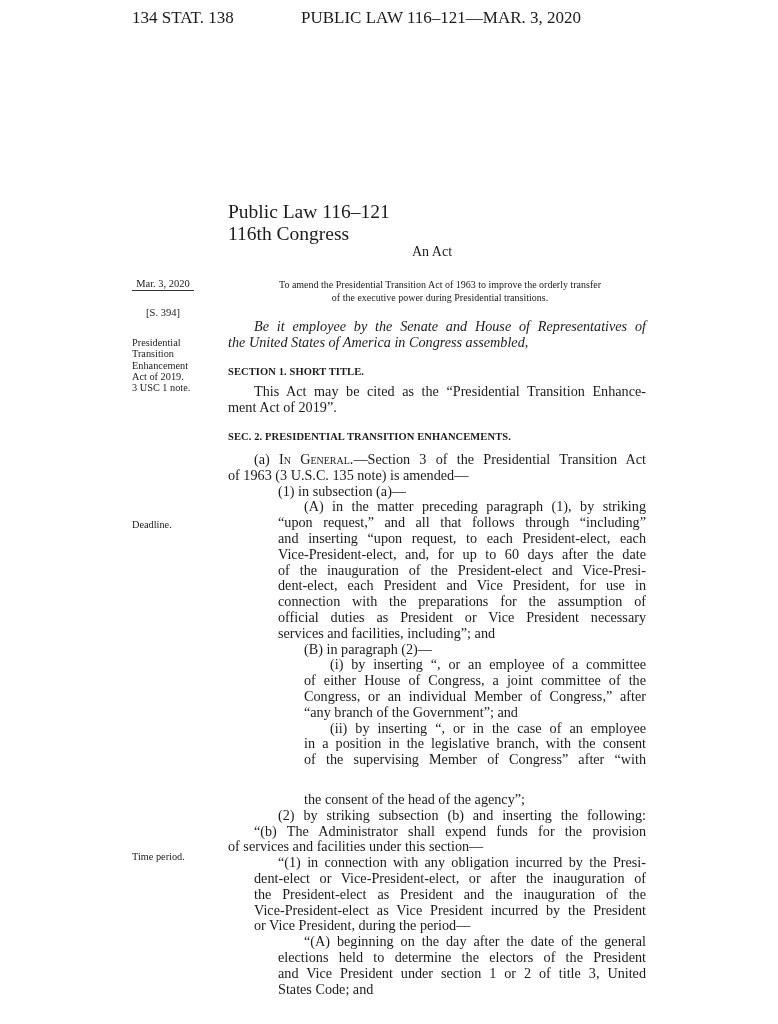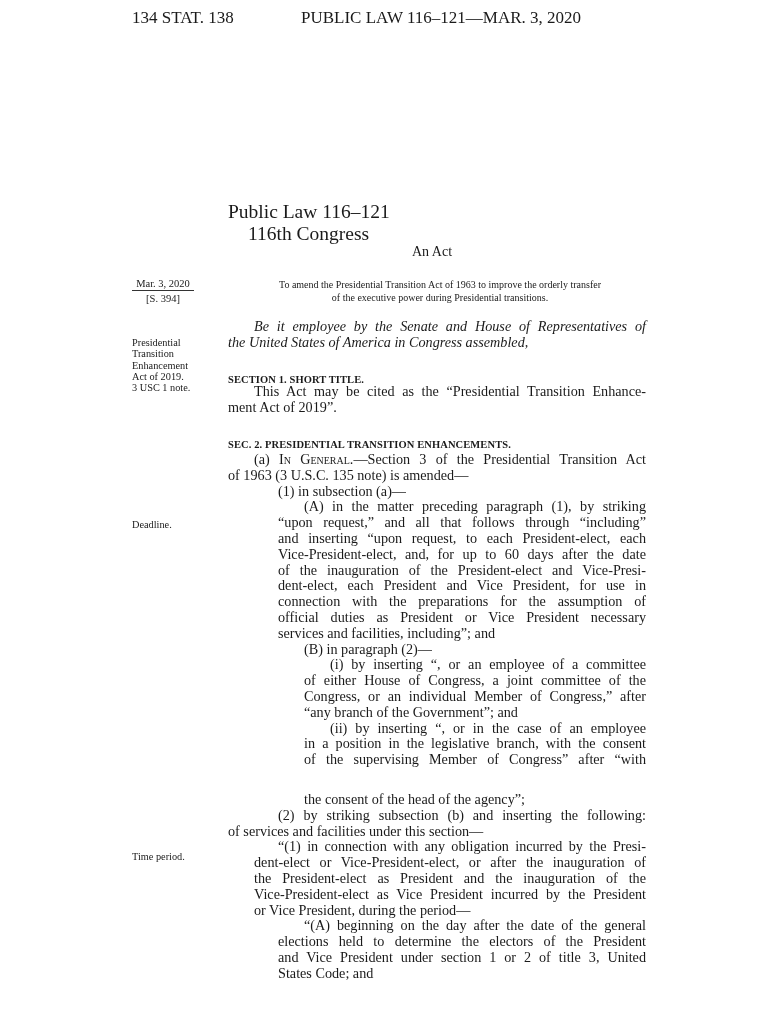--- a/index.html
+++ b/index.html
@@ -4,38 +4,38 @@
 <style>
   html, body { margin: 0; padding: 0; background: #ffffff; }
   body { width: 778px; height: 1024px; position: relative; overflow: hidden;
          font-family: "Liberation Serif", "DejaVu Serif", serif; color: #1a1a1a; }
   .abs { position: absolute; white-space: nowrap; }
   .hdr { top: 8px; font-size: 17px; }
   .pl { left: 228px; font-size: 19.5px; }
   .anact { left: 412px; top: 244px; font-size: 14px; }
   .date-block { left: 132px; top: 278px; width: 62px; text-align: center; font-size: 10.5px; }
   .date-block .d { border-bottom: 1.5px solid #333; padding-bottom: 1px; }
-  .date-block .s { margin-top: 2px; }
+  .date-block .s { margin-top: 16px; }
   .purpose { left: 236px; top: 278px; width: 408px; text-align: center; font-size: 10px; line-height: 13px; white-space: normal; }
   .margin-note { left: 132px; font-size: 10.3px; line-height: 11.3px; white-space: normal; width: 80px; }
   .body { left: 228px; width: 418px; font-size: 14.2px; line-height: 15.8px; white-space: normal; text-align: justify; }
   .line { display: block; text-align: justify; text-align-last: justify; }
   .last { text-align-last: left; }
-  .heading { left: 228px; font-size: 10.5px; font-weight: bold; letter-spacing: 0.1px; margin-top: 8px; }
+  .heading { left: 228px; font-size: 10.5px; font-weight: bold; letter-spacing: 0.1px; }
   .ital { font-style: italic; }
   .sc { font-variant: small-caps; }
 </style>
 </head>
 <body>
 
 <div class="abs hdr" style="left:132px;">134 STAT. 138</div>
 <div class="abs hdr" style="left:301px;">PUBLIC LAW 116–121—MAR. 3, 2020</div>
 
 <div class="abs pl" style="top:201px;">Public Law 116–121</div>
-<div class="abs pl" style="top:223px;margin-left:20px;">116th Congress</div>
+<div class="abs pl" style="top:223px;">116th Congress</div>
 <div class="abs anact">An Act</div>
 
 <div class="abs date-block">
   <div class="d">Mar. 3, 2020</div>
   <div class="s">[S. 394]</div>
 </div>
 <div class="abs purpose">
   <div>To amend the Presidential Transition Act of 1963 to improve the orderly transfer</div>
   <div>of the executive power during Presidential transitions.</div>
 </div>
@@ -78,20 +78,21 @@
     <span class="line last" style="padding-left: 76px;">(B) in paragraph (2)—</span>
     <span class="line" style="padding-left: 102px;">(i) by inserting “, or an employee of a committee</span>
     <span class="line" style="padding-left: 76px;">of either House of Congress, a joint committee of the</span>
     <span class="line" style="padding-left: 76px;">Congress, or an individual Member of Congress,” after</span>
     <span class="line last" style="padding-left: 76px;">“any branch of the Government”; and</span>
     <span class="line" style="padding-left: 102px;">(ii) by inserting “, or in the case of an employee</span>
     <span class="line" style="padding-left: 76px;">in a position in the legislative branch, with the consent</span>
     <span class="line" style="padding-left: 76px;">of the supervising Member of Congress” after “with</span>
     <span class="line last" style="padding-left: 76px; margin-top: 24px;">the consent of the head of the agency”;</span>
     <span class="line" style="padding-left: 50px;">(2) by striking subsection (b) and inserting the following:</span>
+    <span class="line" style="padding-left: 26px;">“(b) The Administrator shall expend funds for the provision</span>
     <span class="line last" style="padding-left: 0px;">of services and facilities under this section—</span>
     <span class="line" style="padding-left: 50px;">“(1) in connection with any obligation incurred by the Presi-</span>
     <span class="line" style="padding-left: 26px;">dent-elect or Vice-President-elect, or after the inauguration of</span>
     <span class="line" style="padding-left: 26px;">the President-elect as President and the inauguration of the</span>
     <span class="line" style="padding-left: 26px;">Vice-President-elect as Vice President incurred by the President</span>
     <span class="line last" style="padding-left: 26px;">or Vice President, during the period—</span>
     <span class="line" style="padding-left: 76px;">“(A) beginning on the day after the date of the general</span>
     <span class="line" style="padding-left: 50px;">elections held to determine the electors of the President</span>
     <span class="line" style="padding-left: 50px;">and Vice President under section 1 or 2 of title 3, United</span>
     <span class="line last" style="padding-left: 50px;">States Code; and</span>

